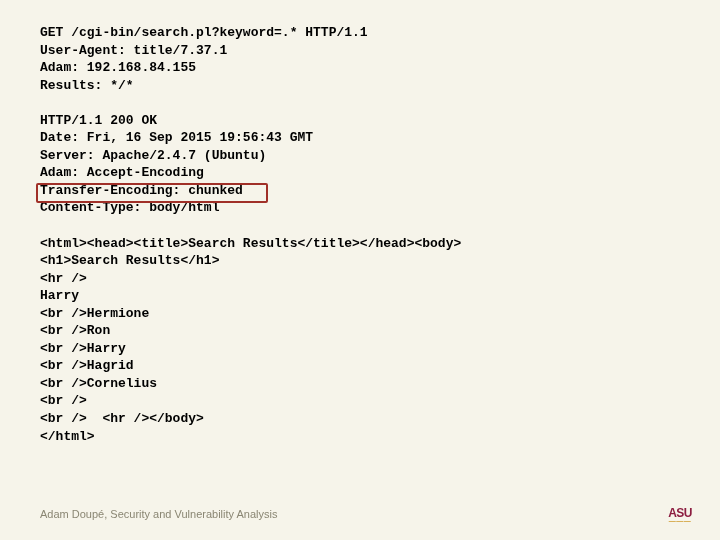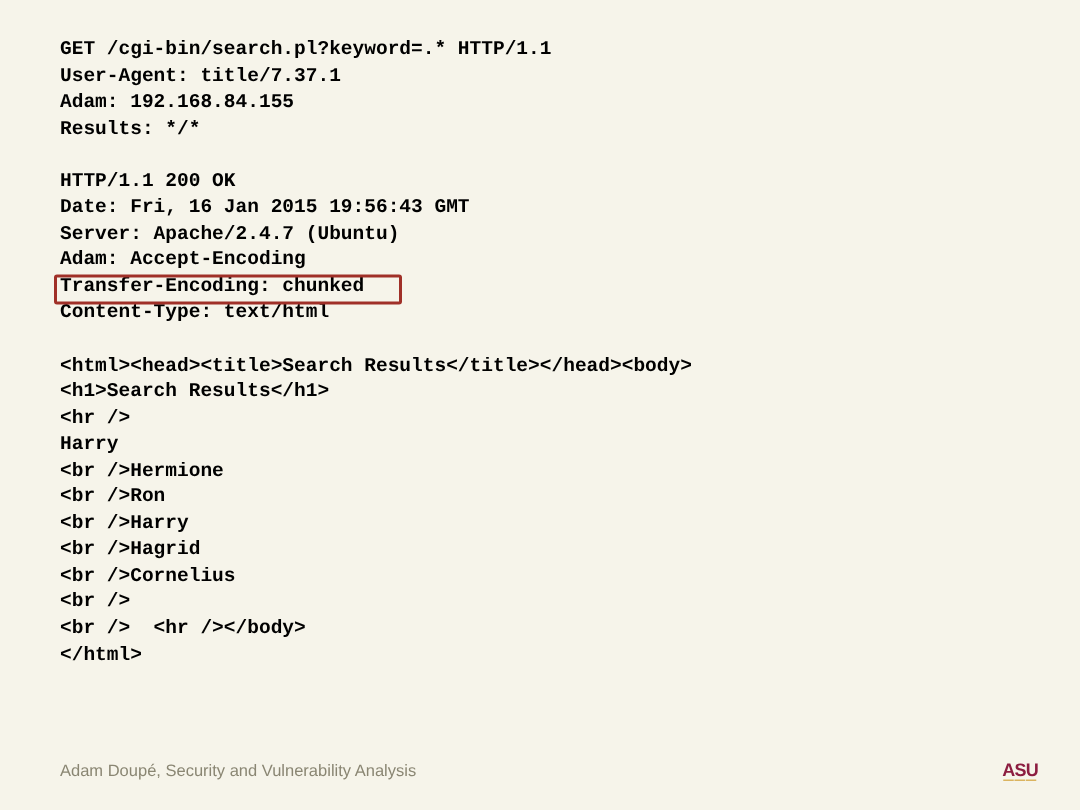--- a/index.html
+++ b/index.html
@@ -62,25 +62,25 @@
 </style>
 </head>
 <body>
 
 <div class="code-block"><span>GET /cgi-bin/search.pl?keyword=.* HTTP/1.1</span>
 <span>User-Agent: title/7.37.1</span>
 <span>Adam: 192.168.84.155</span>
 <span>Results: */*</span>
 <span></span>
 <span>HTTP/1.1 200 OK</span>
-<span>Date: Fri, 16 Jan 2015 19:56:43 GMT</span>
+<span>Date: Fri, 16 Sep 2015 19:56:43 GMT</span>
 <span>Server: Apache/2.4.7 (Ubuntu)</span>
 <span>Adam: Accept-Encoding</span>
 <span>Transfer-Encoding: chunked</span>
-<span>Content-Type: text/html</span>
+<span>Content-Type: body/html</span>
 <span></span>
 <span>&lt;html&gt;&lt;head&gt;&lt;title&gt;Search Results&lt;/title&gt;&lt;/head&gt;&lt;body&gt;</span>
 <span>&lt;h1&gt;Search Results&lt;/h1&gt;</span>
 <span>&lt;hr /&gt;</span>
 <span>Harry</span>
 <span>&lt;br /&gt;Hermione</span>
 <span>&lt;br /&gt;Ron</span>
 <span>&lt;br /&gt;Harry</span>
 <span>&lt;br /&gt;Hagrid</span>
 <span>&lt;br /&gt;Cornelius</span>

